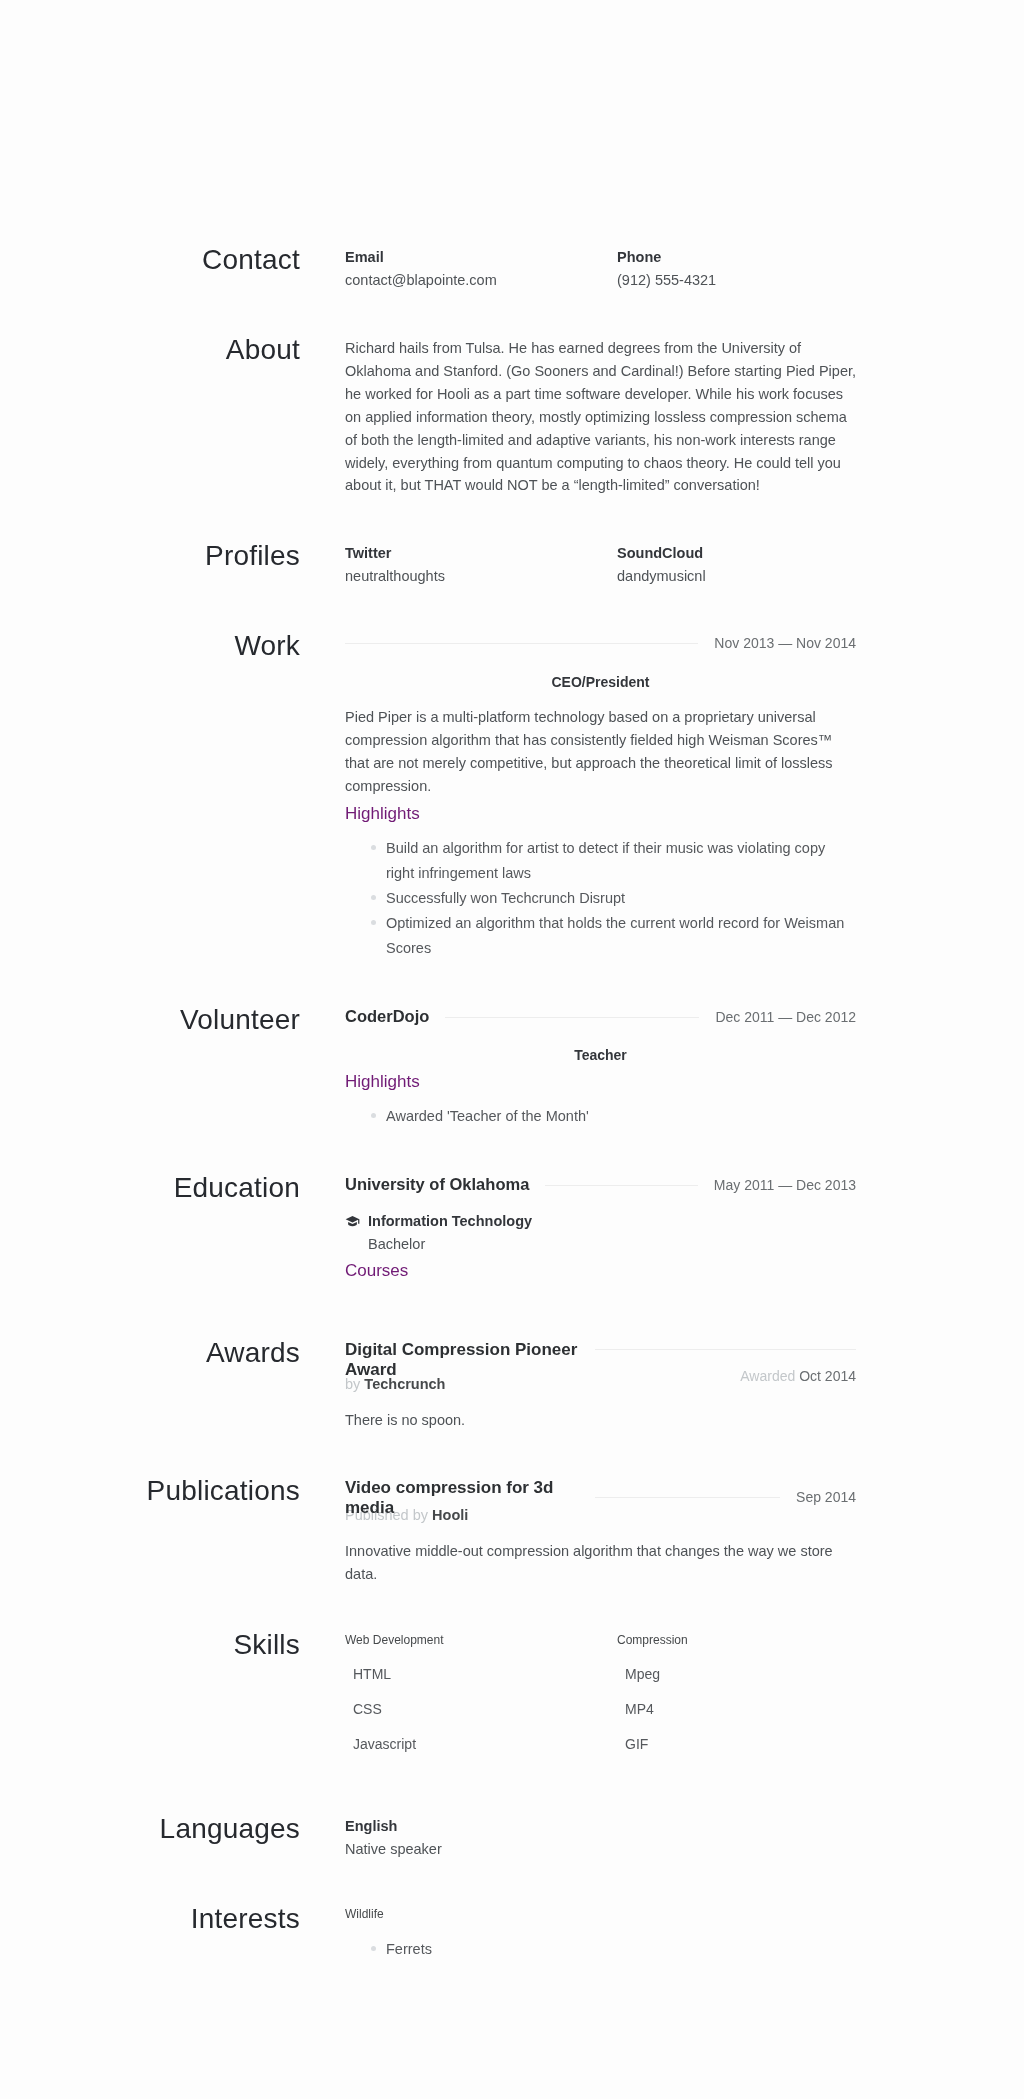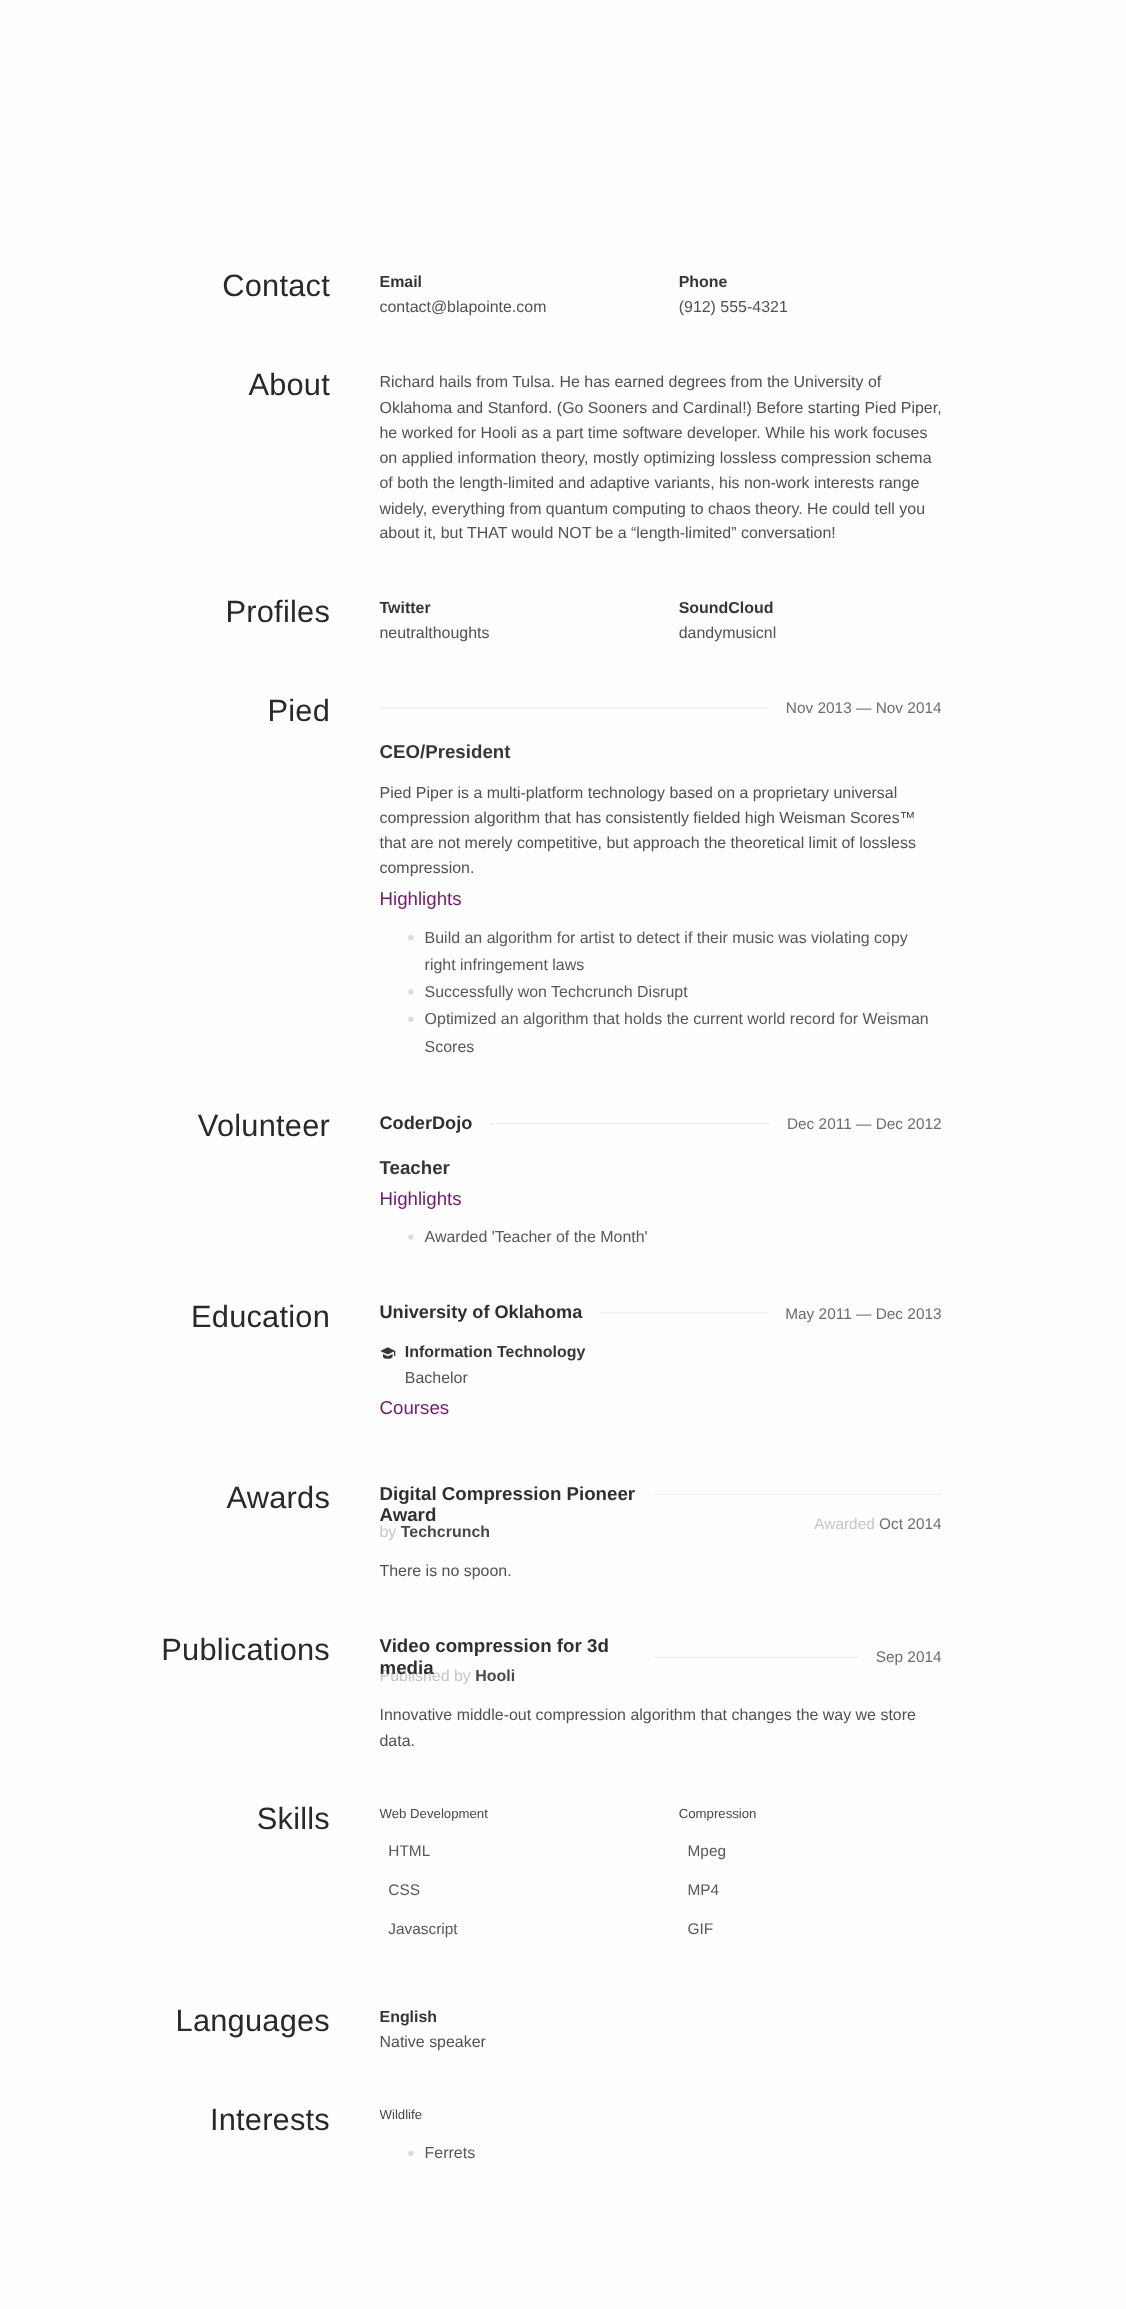--- a/index.html
+++ b/index.html
@@ -47,21 +47,21 @@
   .header-title {
     font-size: 16.5px;
     font-weight: bold;
     color: #2d3033;
     white-space: nowrap;
     line-height: 1.2;
   }
   .header-title:not(:empty) { margin-right: 16px; }
   .header-line { flex: 1; border-top: 1px solid #ededed; margin-right: 16px; }
   .header-date { font-size: 14px; color: #6a6e71; white-space: nowrap; }
-  .position { font-weight: bold; color: #33363b; margin-top: 18px; font-size: 17px; }
+  .position { font-weight: bold; color: #33363b; margin-top: 18px; font-size: 14px; text-align: center; }
   .summary { margin-top: 14px; }
   .sub-header { font-size: 17px; color: #701a75; margin-top: 4px; margin-bottom: 10px; }
   
   ul.bullets { margin: 0; padding: 0 0 0 26px; list-style: none; }
   ul.bullets li {
     position: relative;
     padding-left: 15px;
     line-height: 1.72;
     color: #55585c;
   }
@@ -138,21 +138,21 @@
         <div class="kv-value">neutralthoughts</div>
       </div>
       <div>
         <div class="kv-label">SoundCloud</div>
         <div class="kv-value">dandymusicnl</div>
       </div>
     </div>
   </section>
 
   <section>
-    <div class="sec-label">Pied</div>
+    <div class="sec-label">Work</div>
     <div class="sec-body">
       <div class="header-row">
         <span class="header-title"></span>
         <span class="header-line"></span>
         <span class="header-date">Nov 2013 — Nov 2014</span>
       </div>
       <div class="position">CEO/President</div>
       <p class="para summary">Pied Piper is a multi-platform technology based on a proprietary universal compression algorithm that has consistently fielded high Weisman Scores™ that are not merely competitive, but approach the theoretical limit of lossless compression.</p>
       <div class="sub-header">Highlights</div>
       <ul class="bullets">

